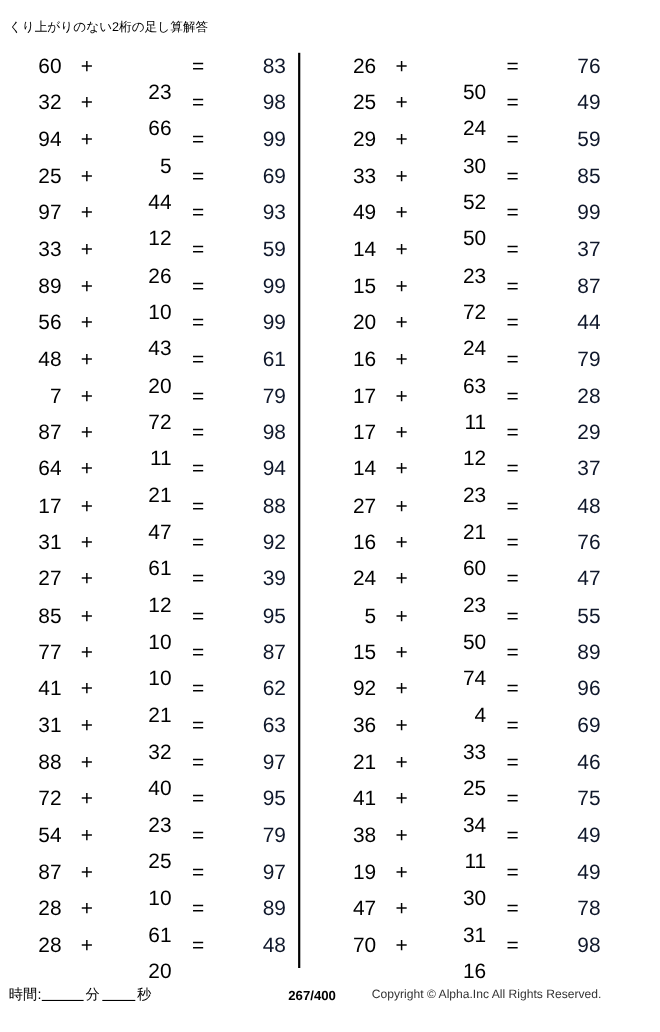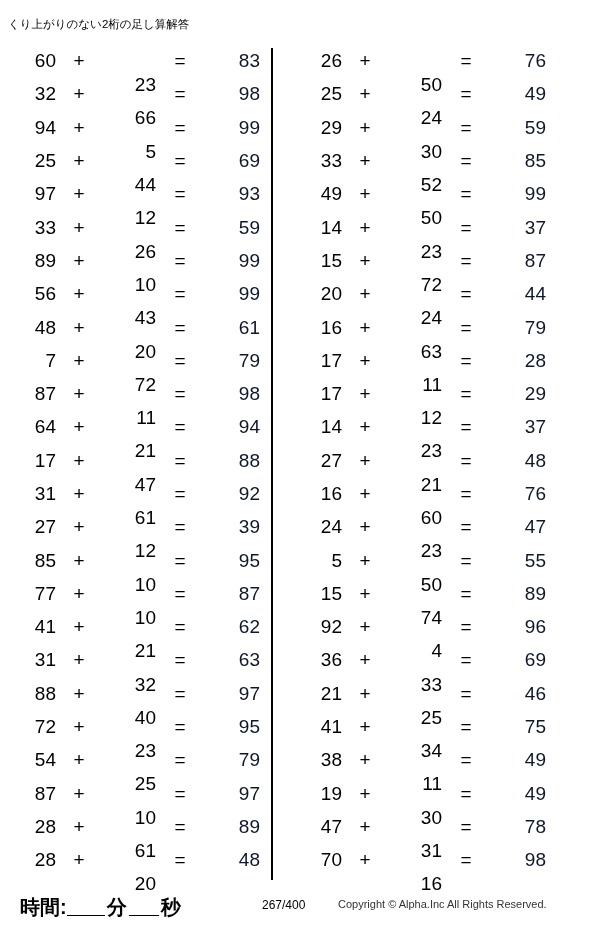--- a/index.html
+++ b/index.html
@@ -121,25 +121,24 @@
   
   .footer {
     position: absolute;
     left: 0;
     bottom: 0;
     width: 600px;
     height: 54px;
   }
   .time-area {
     position: absolute;
-    left: 20px;
+    left: 8px;
     top: 10px;
-    font-size: 20px;
+    font-size: 13px;
     white-space: nowrap;
-    font-weight: bold;
   }
   .time-label { display: inline-block; }
   .time-blank1 {
     display: inline-block;
     width: 38px;
     border-bottom: 1px solid #000;
     height: 15px;
     vertical-align: -2px;
   }
   .time-unit1 { display: inline-block; padding: 0 2px; }
@@ -149,20 +148,21 @@
     border-bottom: 1px solid #000;
     height: 15px;
     vertical-align: -2px;
   }
   .time-unit2 { display: inline-block; padding-left: 2px; }
   .page-num {
     position: absolute;
     left: 262px;
     top: 14px;
     font-size: 12px;
+    font-weight: bold;
   }
   .copyright {
     position: absolute;
     left: 338px;
     top: 14px;
     font-size: 11px;
     color: #333333;
     white-space: nowrap;
   }
 </style>

